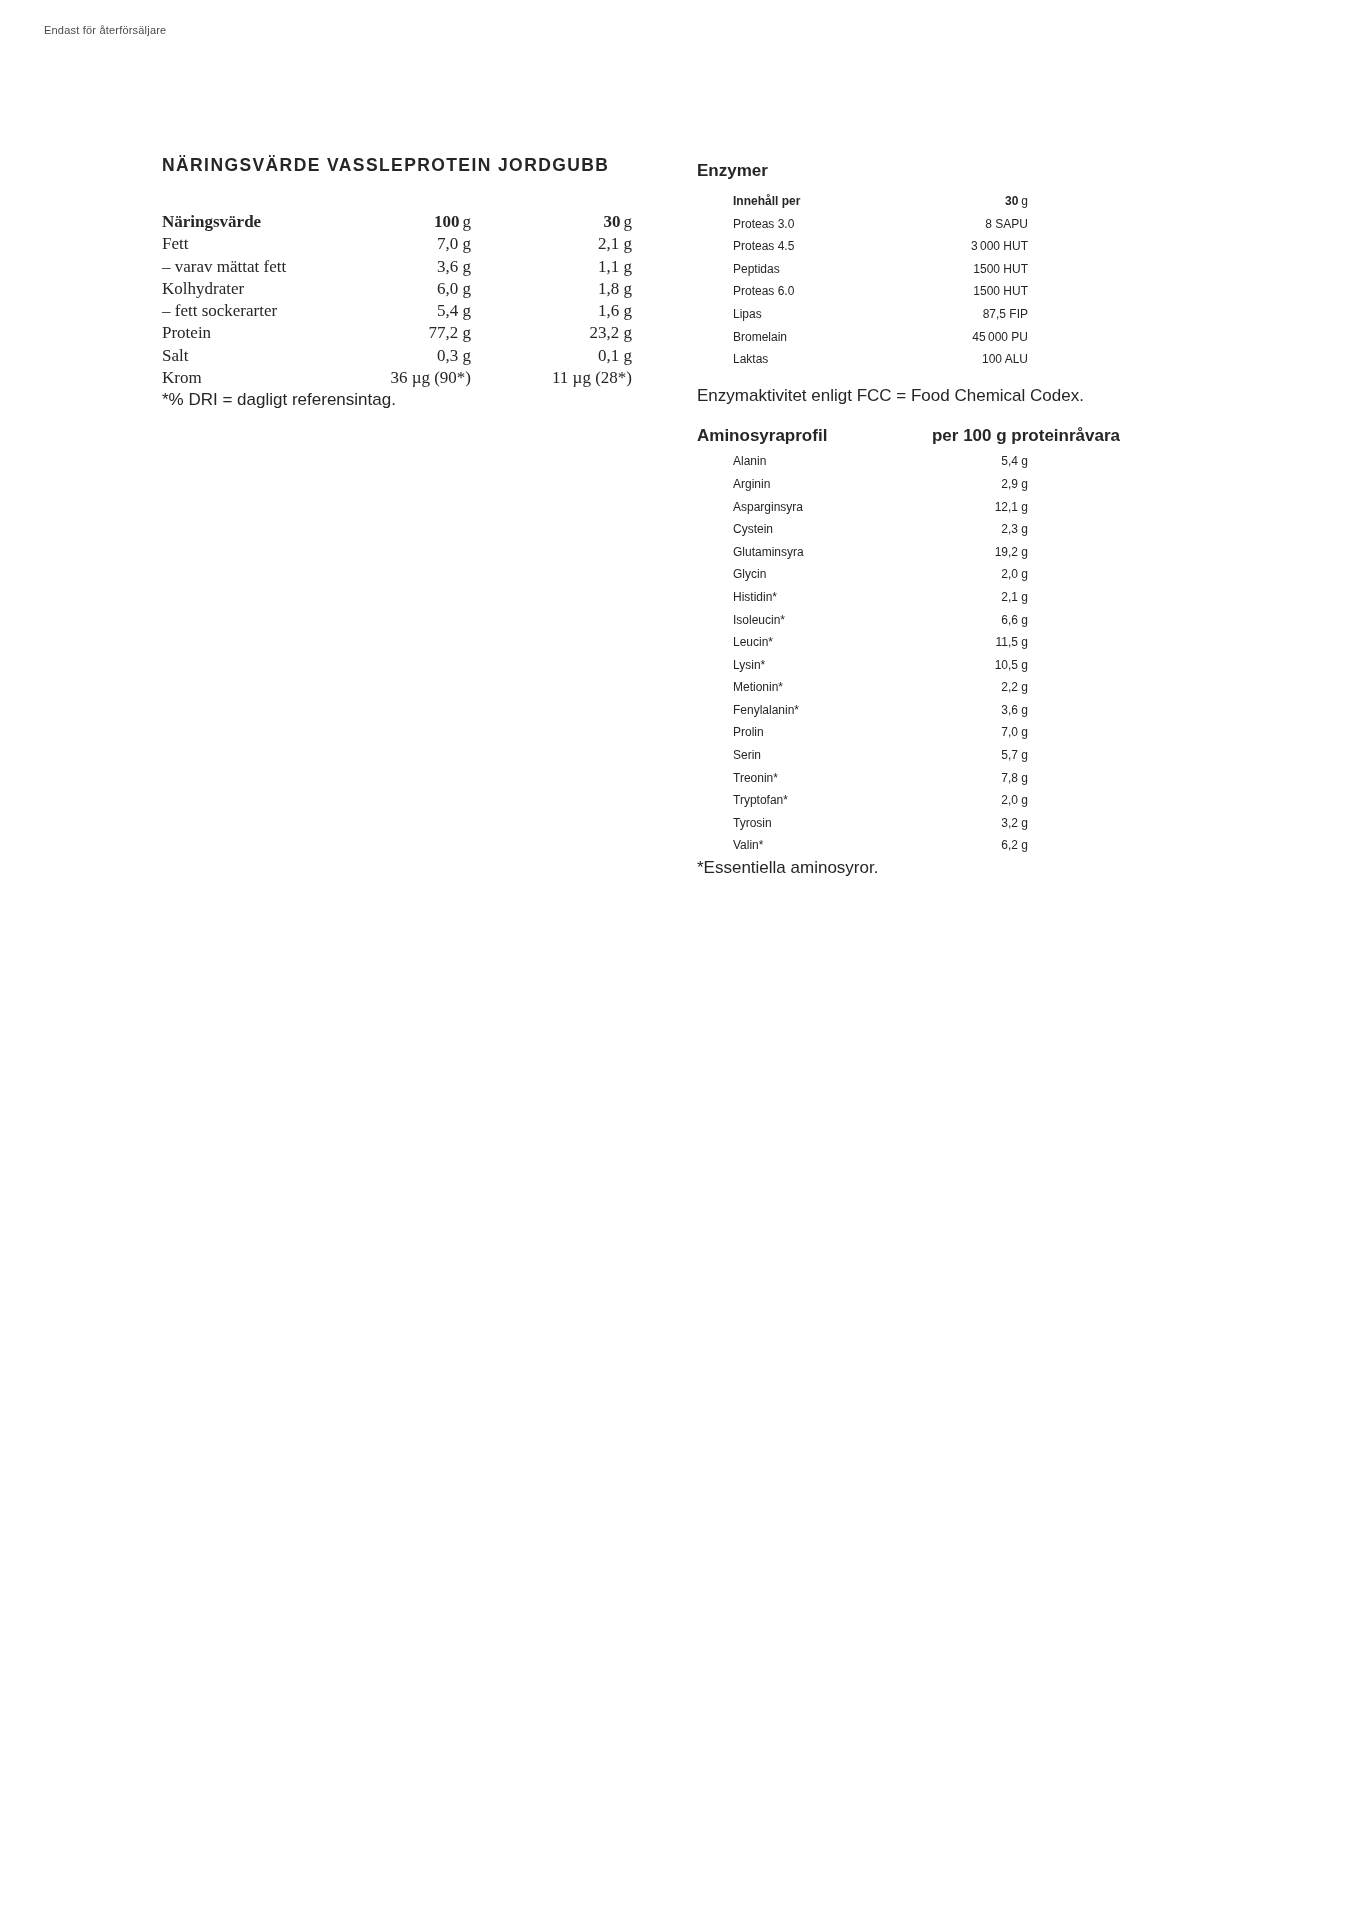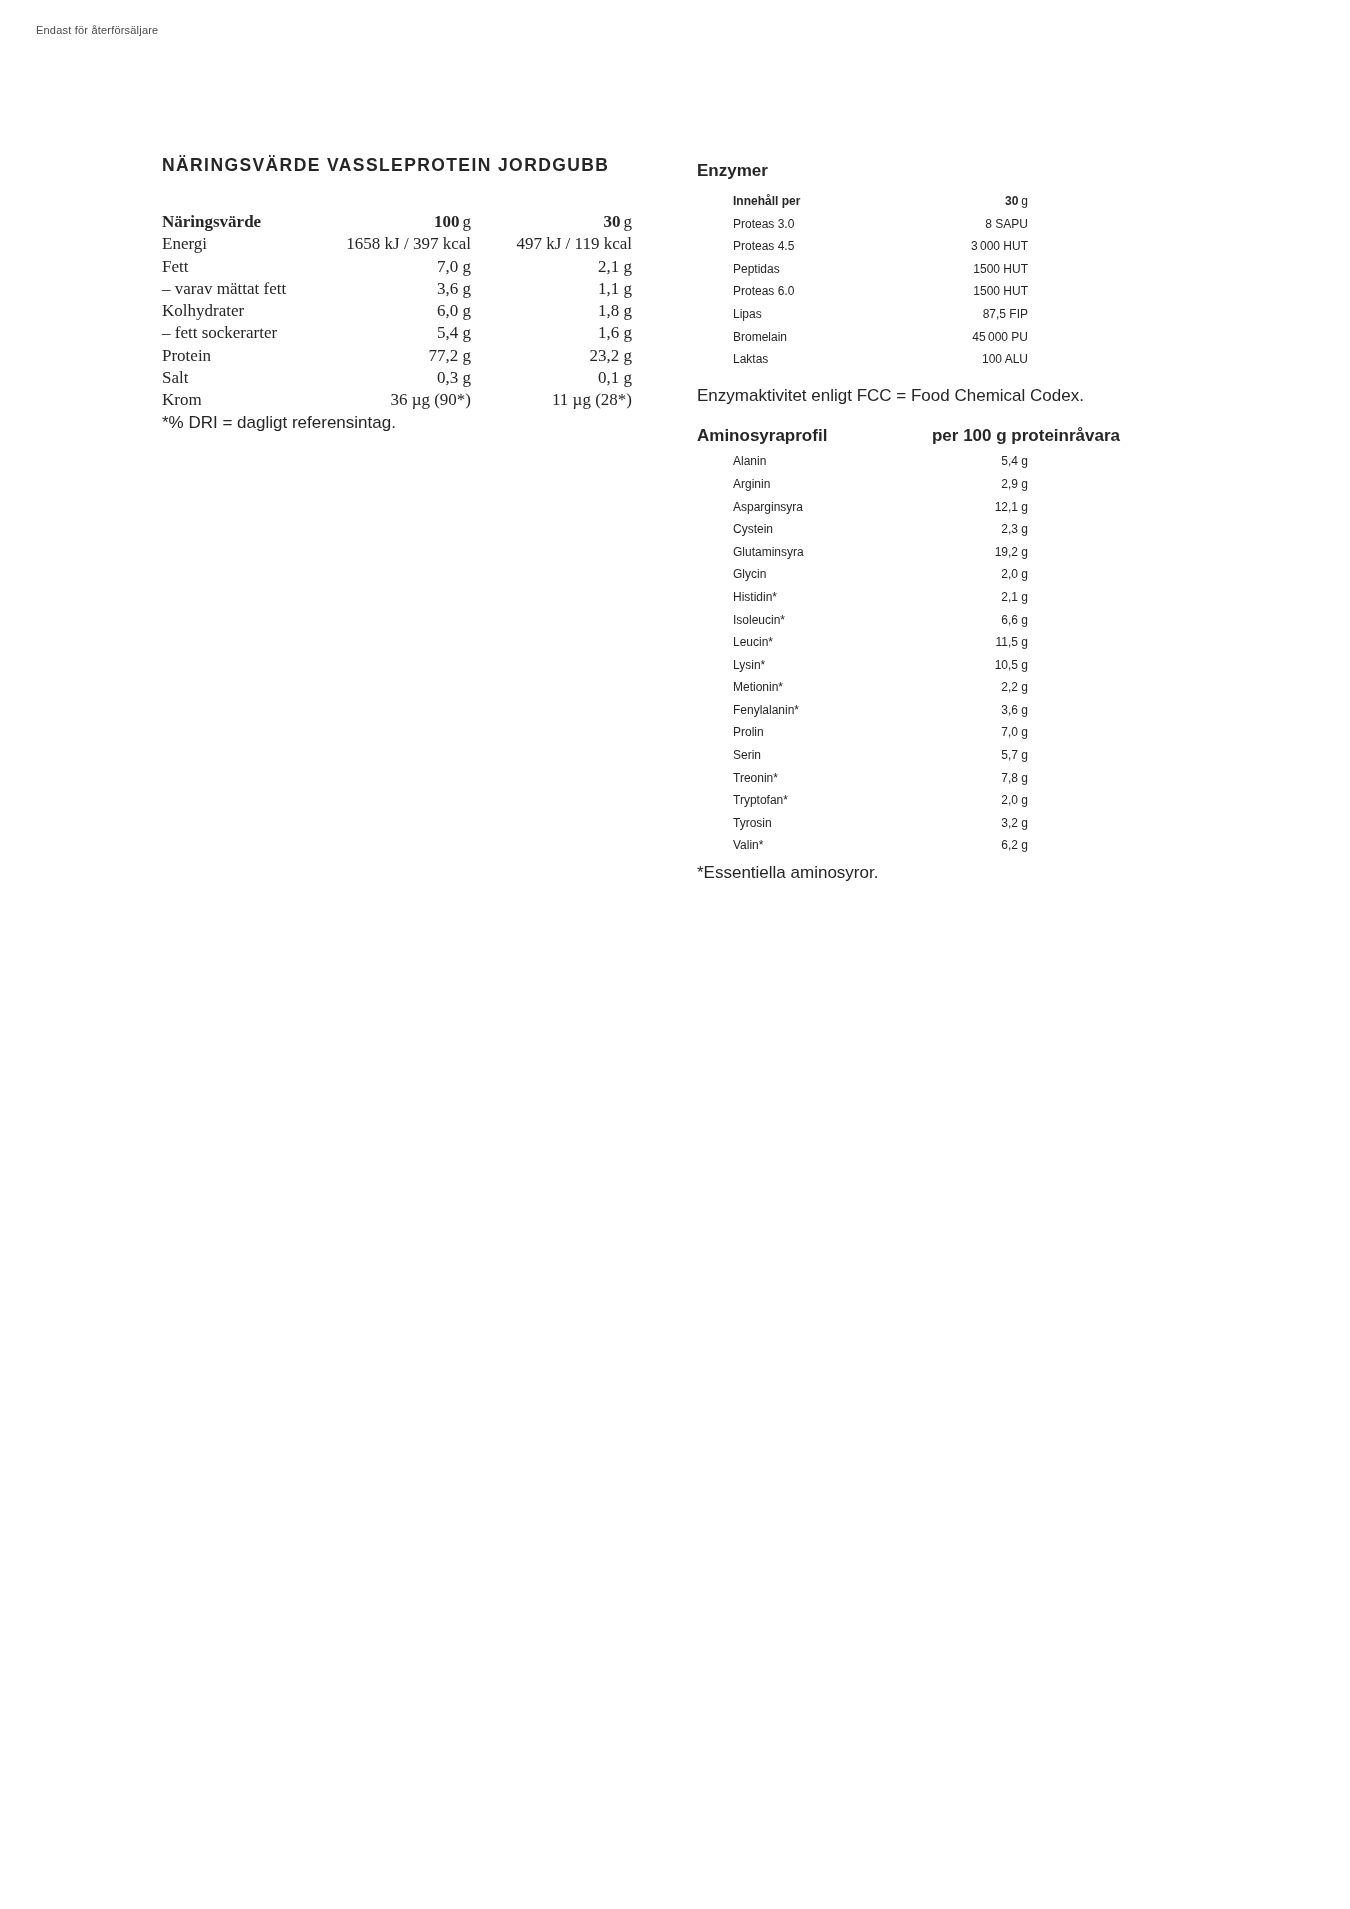--- a/index.html
+++ b/index.html
@@ -6,21 +6,21 @@
   body {
     width: 1350px; height: 1909px;
     background: #ffffff;
     font-family: "Liberation Sans", "DejaVu Sans", sans-serif;
     color: #262626;
     -webkit-font-smoothing: antialiased;
   }
   .page { position: relative; width: 1350px; height: 1909px; background: #ffffff; overflow: hidden; }
 
   .reseller-note {
-    position: absolute; left: 36px; top: 24px;
+    position: absolute; left: 44px; top: 24px;
     font-size: 11px; color: #4a4a4a; letter-spacing: 0.2px;
   }
 
   
   .col-left { position: absolute; left: 162px; top: 154px; width: 470px; }
   .doc-title {
     margin: 0 0 35px 0;
     font-size: 17.5px; font-weight: 700; letter-spacing: 1.4px;
     height: 22px; line-height: 22px; white-space: nowrap;
   }
@@ -41,44 +41,39 @@
   }
   .erow { position: relative; height: 22.6px; font-size: 12px; line-height: 22.6px; margin-left: 36px; }
   .erow .label { position: absolute; left: 0; white-space: nowrap; }
   .erow .value { position: absolute; left: 0; width: 295px; text-align: right; white-space: nowrap; }
   .erow.header .label, .erow.header .num { font-weight: 700; }
   .enzyme-note { margin-top: 14px; font-size: 17px; line-height: 22px; white-space: nowrap; }
 
   .amino-header { position: relative; margin-top: 18px; margin-bottom: 3px; height: 22.6px; font-size: 17px; line-height: 22.6px; }
   .amino-header .label { position: absolute; left: 0; font-weight: 700; white-space: nowrap; }
   .amino-header .value { position: absolute; left: 0; width: 423px; text-align: right; font-weight: 700; white-space: nowrap; }
-  .amino-footnote { margin-top: 5px; font-size: 17px; line-height: 22.6px; white-space: nowrap; }
+  .amino-footnote { font-size: 17px; line-height: 22.6px; white-space: nowrap; }
 </style>
 </head>
 <body>
 
 <div class="page">
 
   <div class="reseller-note">Endast för återförsäljare</div>
 
   <section class="col-left">
     <h1 class="doc-title">NÄRINGSVÄRDE VASSLEPROTEIN JORDGUBB</h1>
 
     <div class="nutrition-table">
       <div class="nrow header">
         <span class="label">Näringsvärde</span>
         <span class="v100"><span class="num">100</span><span class="unit">g</span></span>
         <span class="v30"><span class="num">30</span><span class="unit">g</span></span>
       </div>
       <div id="nutrition-rows">
-  <div class="nrow">
-    <span class="label">Energi</span>
-    <span class="v100">1658 kJ / 397 kcal</span>
-    <span class="v30">497 kJ / 119 kcal</span>
-  </div>
 
   <div class="nrow">
     <span class="label">Fett</span>
     <span class="v100">7,0 g</span>
     <span class="v30">2,1 g</span>
   </div>
 
   <div class="nrow">
     <span class="label">– varav mättat fett</span>
     <span class="v100">3,6 g</span>

